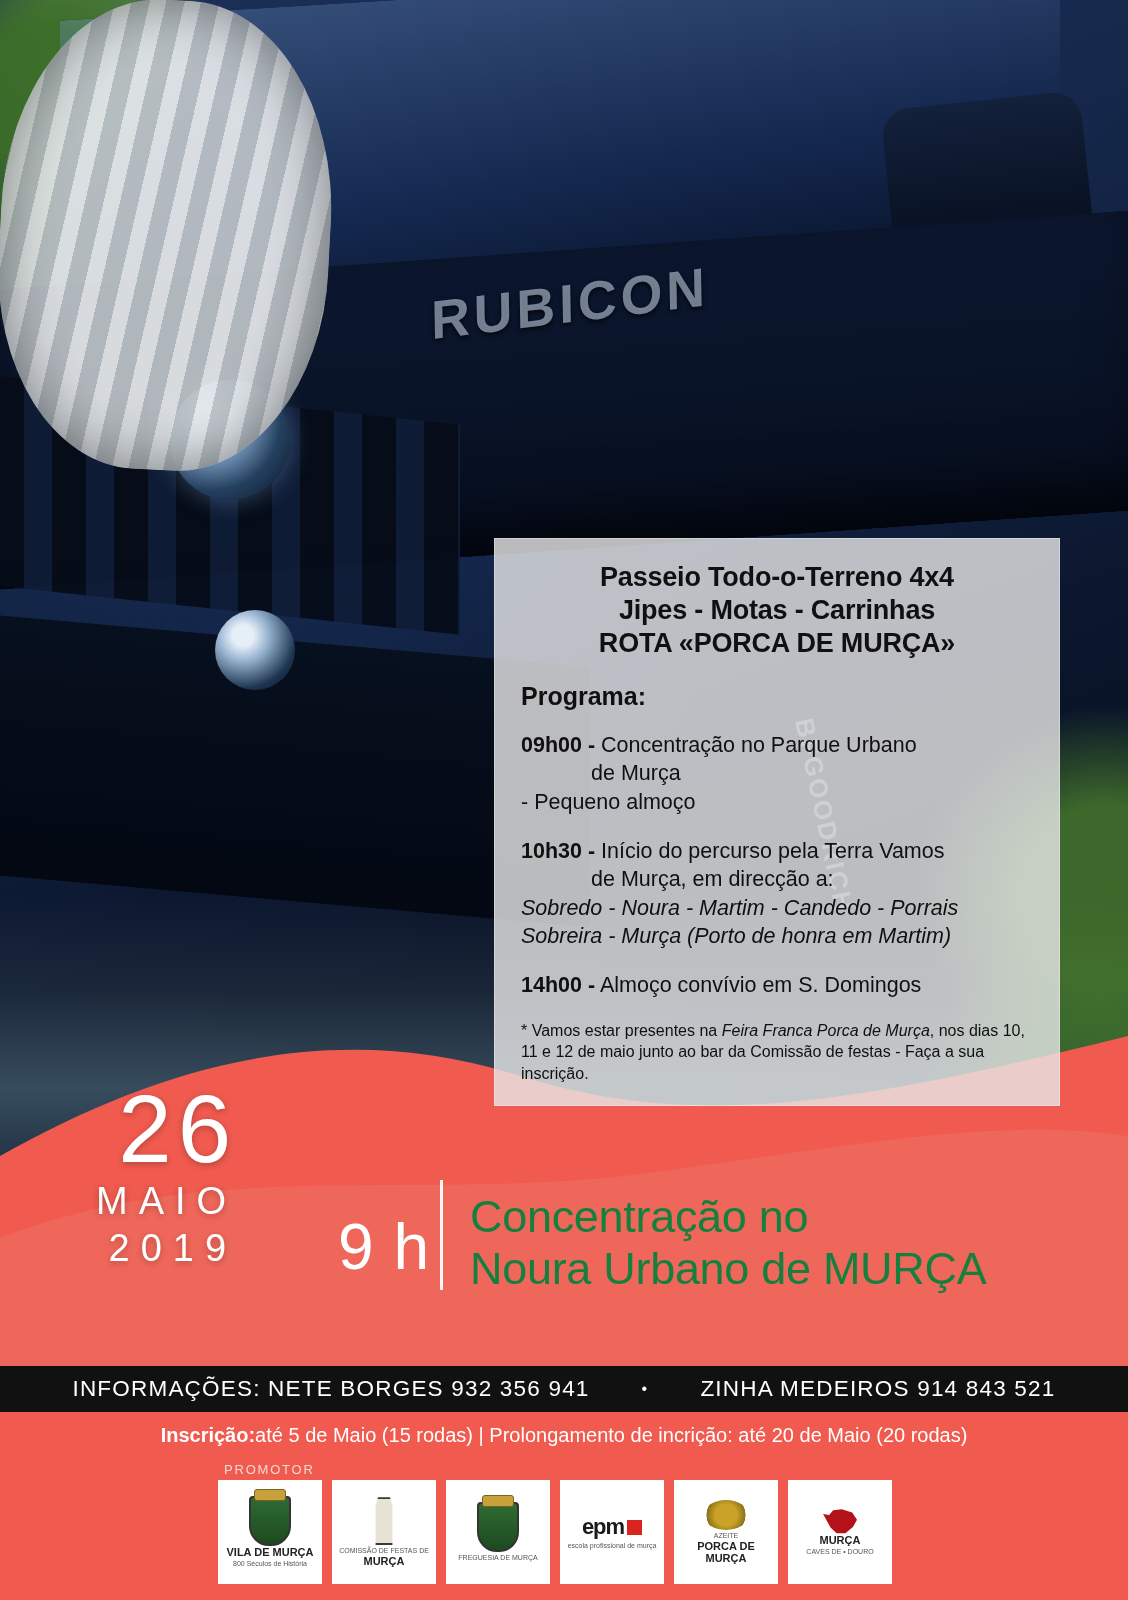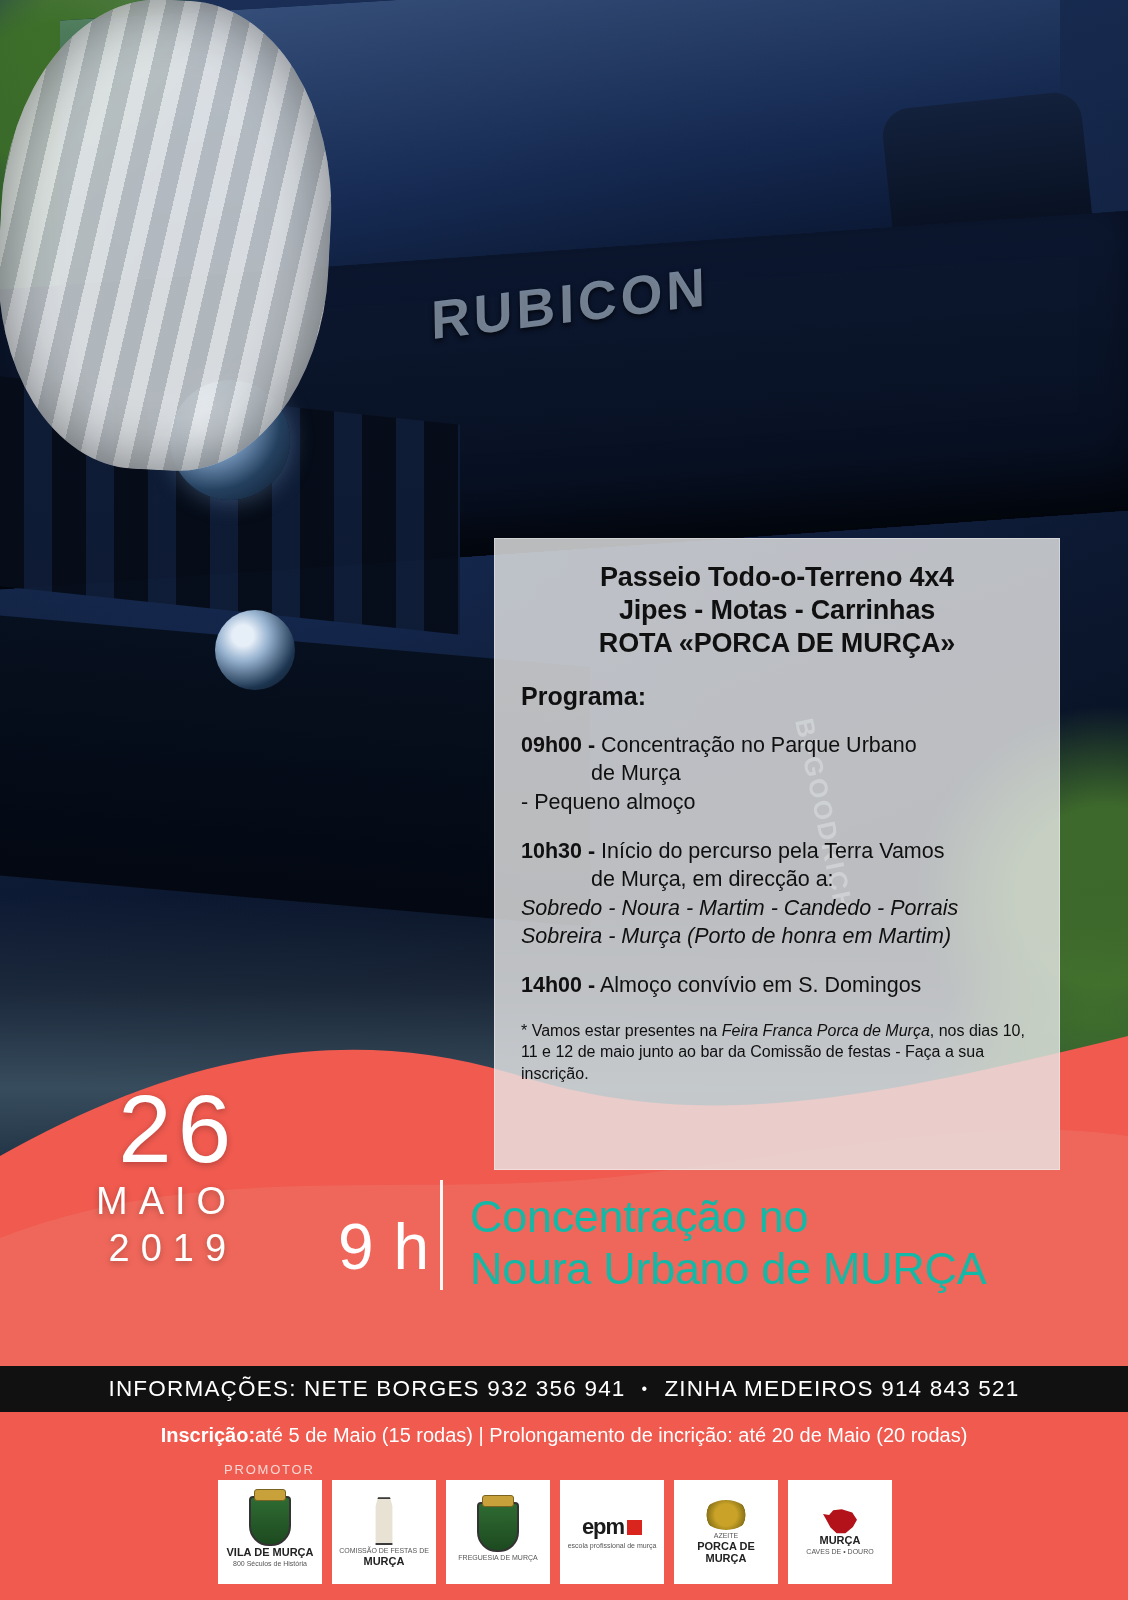--- a/index.html
+++ b/index.html
@@ -109,21 +109,21 @@
 
   
   .red-wave {
     position: absolute; left: 0; bottom: 224px; width: 100%; height: 370px;
   }
   .red-wave svg { display: block; width: 100%; height: 100%; }
 
   
   .panel {
     position: absolute;
-    left: 494px; top: 538px; width: 566px; height: 632px;
+    left: 494px; top: 538px; width: 566px; height: 568px;
     background: rgba(232,232,232,0.80);
     border: 1px solid rgba(255,255,255,0.35);
     padding: 22px 26px 16px 26px;
     color: #101010;
   }
   .panel h1 {
     font-size: 27px; font-weight: 700; line-height: 1.22; text-align: center;
     letter-spacing: -0.2px;
   }
   .panel h1 .l3 { display: block; }
@@ -151,30 +151,30 @@
   .hour {
     position: absolute; left: 338px; bottom: 316px;
     color: #fff; font-size: 64px; font-weight: 300; letter-spacing: 1px;
   }
   .vbar {
     position: absolute; left: 440px; bottom: 310px;
     width: 3px; height: 110px; background: #fff; opacity: .95;
   }
   .conc {
     position: absolute; left: 470px; bottom: 306px;
-    color: #14b8a6; font-size: 45px; font-weight: 400; line-height: 1.14;
+    color: #15803d; font-size: 45px; font-weight: 400; line-height: 1.14;
     letter-spacing: -0.3px;
   }
 
   
   .info-bar {
     position: absolute; left: 0; bottom: 188px; width: 100%; height: 46px;
     background: #111; color: #fff;
     display: flex; align-items: center; justify-content: center;
-    font-size: 22.5px; letter-spacing: 1.2px;
+    font-size: 22.5px; letter-spacing: 1.2px; gap: 36px;
   }
   .info-bar .dot { margin: 0 16px; font-size: 16px; }
 
   
   .insc-strip {
     position: absolute; left: 0; bottom: 142px; width: 100%; height: 46px;
     background: #f05a4f; color: #fff;
     display: flex; align-items: center; justify-content: center;
     font-size: 20px;
   }

